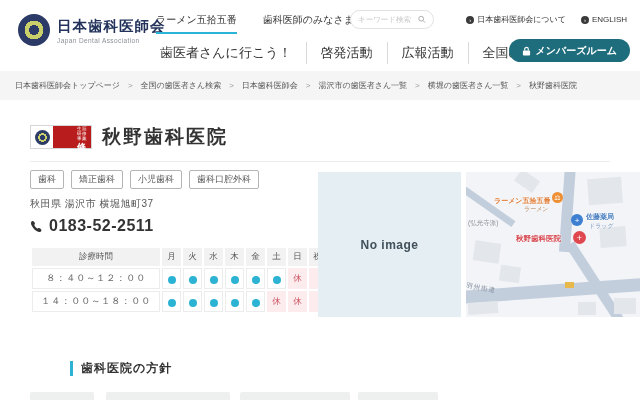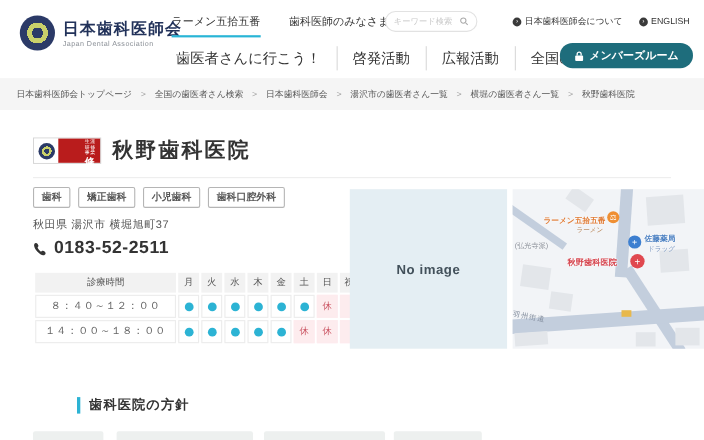--- a/index.html
+++ b/index.html
@@ -39,21 +39,21 @@
   .cert-badge { width:62px; height:24px; display:flex; border:1px solid #d6d6d6; }
   .cert-left { width:22px; background:#fff; display:flex; align-items:center; justify-content:center; }
   .cert-right { flex:1; background:#b91c1c; display:flex; flex-direction:column; align-items:center; justify-content:flex-start; color:#fff;padding-left:24px; }
   .cert-line1 { font-size:4.5px; letter-spacing:0.5px; }
   .cert-line2 { font-size:9px; font-weight:bold; letter-spacing:3px; }
   .clinic-name { font-size:19px; font-weight:bold; color:#333; letter-spacing:2px; }
   .title-divider { position:absolute; left:30px; right:30px; top:161px; height:1px; background:#ededed; }
 
   
   .tags { position:absolute; left:30px; top:170px; display:flex; gap:7px; }
-  .tag { border:1px solid #b5b5b5; border-radius:2px; padding:2px 7px; font-size:9px; color:#555; background:#fff;font-weight:bold; }
+  .tag { border:1px solid #b5b5b5; border-radius:2px; padding:2px 7px; font-size:9px; color:#555; background:#fff; }
   .address { position:absolute; left:30px; top:197px; font-size:10px; color:#555; letter-spacing:0.5px; }
   .phone { position:absolute; left:30px; top:217px; display:flex; align-items:center; gap:6px; font-size:16px; font-weight:bold; color:#333; letter-spacing:0.5px; }
 
   
   .schedule { position:absolute; left:30px; top:246px; border-collapse:separate; border-spacing:2px; }
   .schedule th, .schedule td { text-align:center; vertical-align:middle; }
   .schedule thead th { background:#f2f2f2; color:#555; font-size:8.5px; font-weight:normal; height:18px; }
   .schedule th.col-time { width:128px; }
   .schedule th.col-day { width:19px; }
   .schedule th.col-hol { width:34px; }

